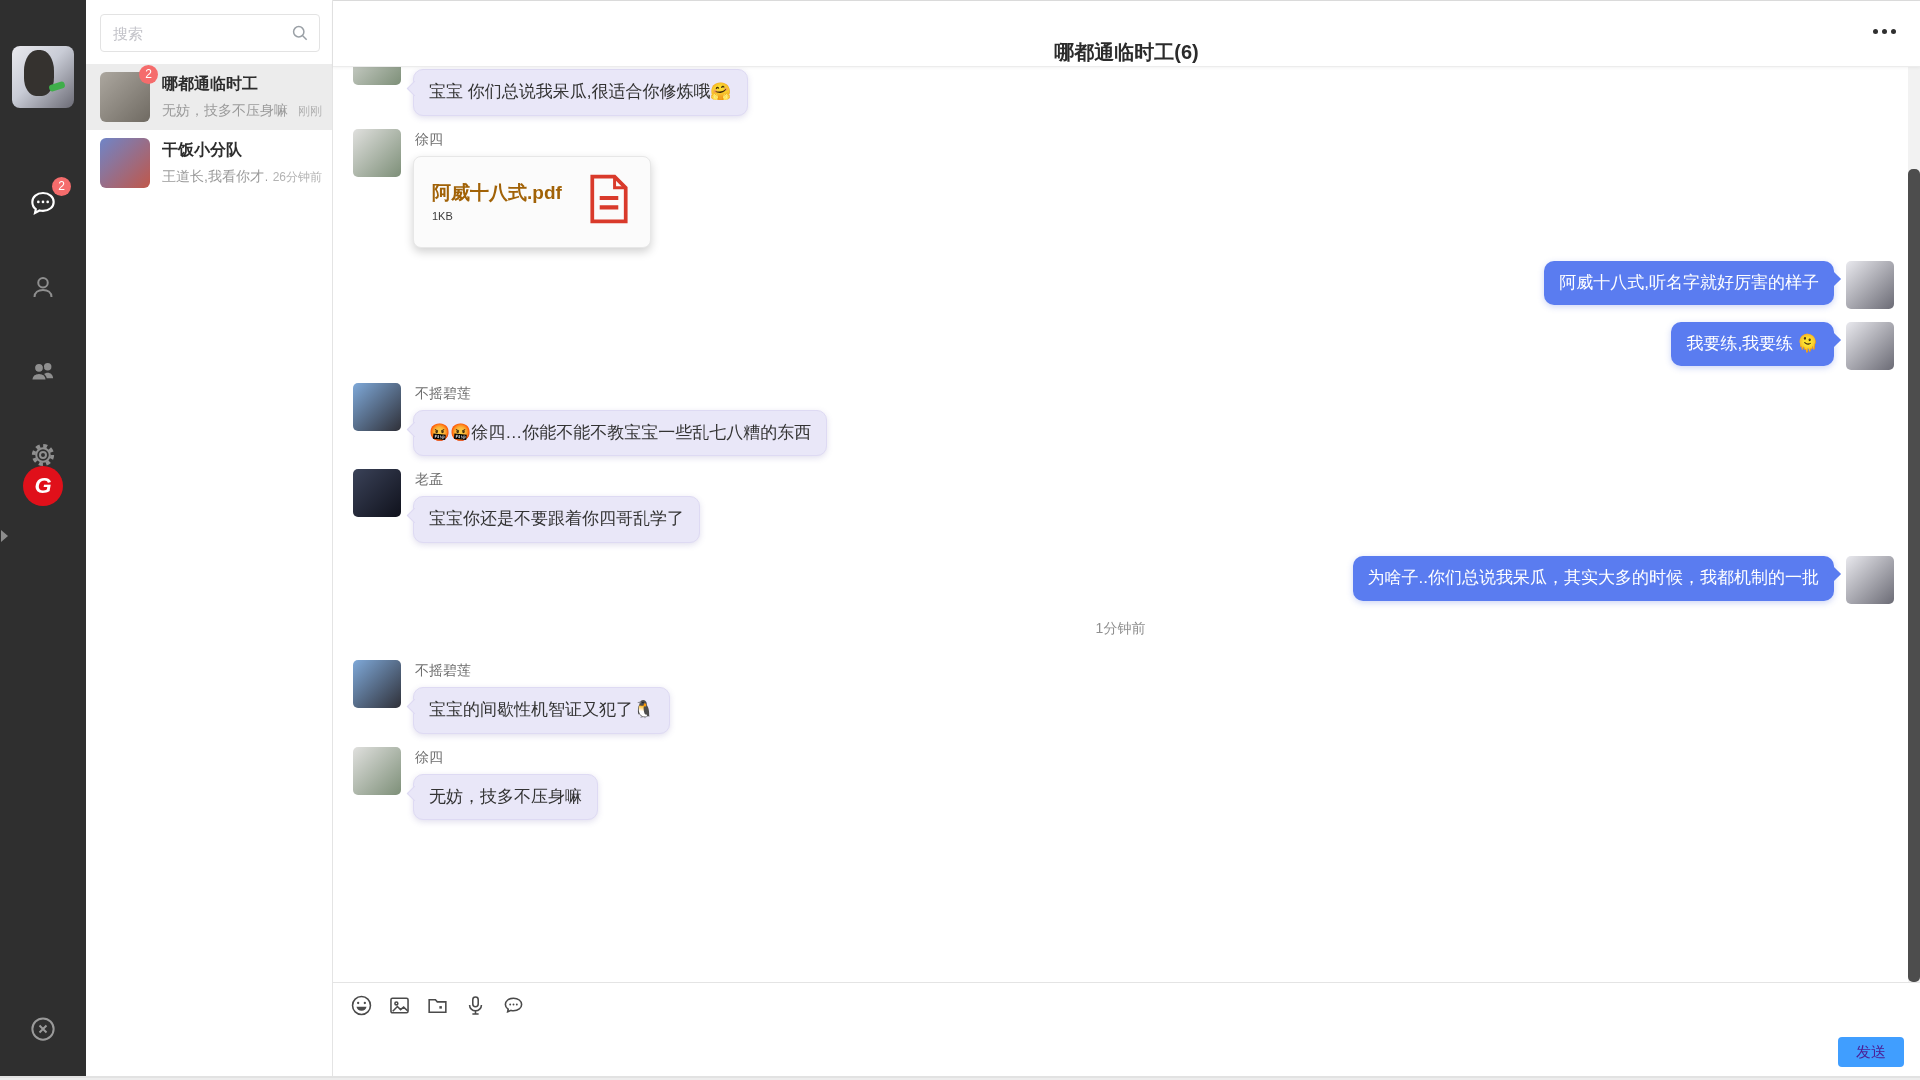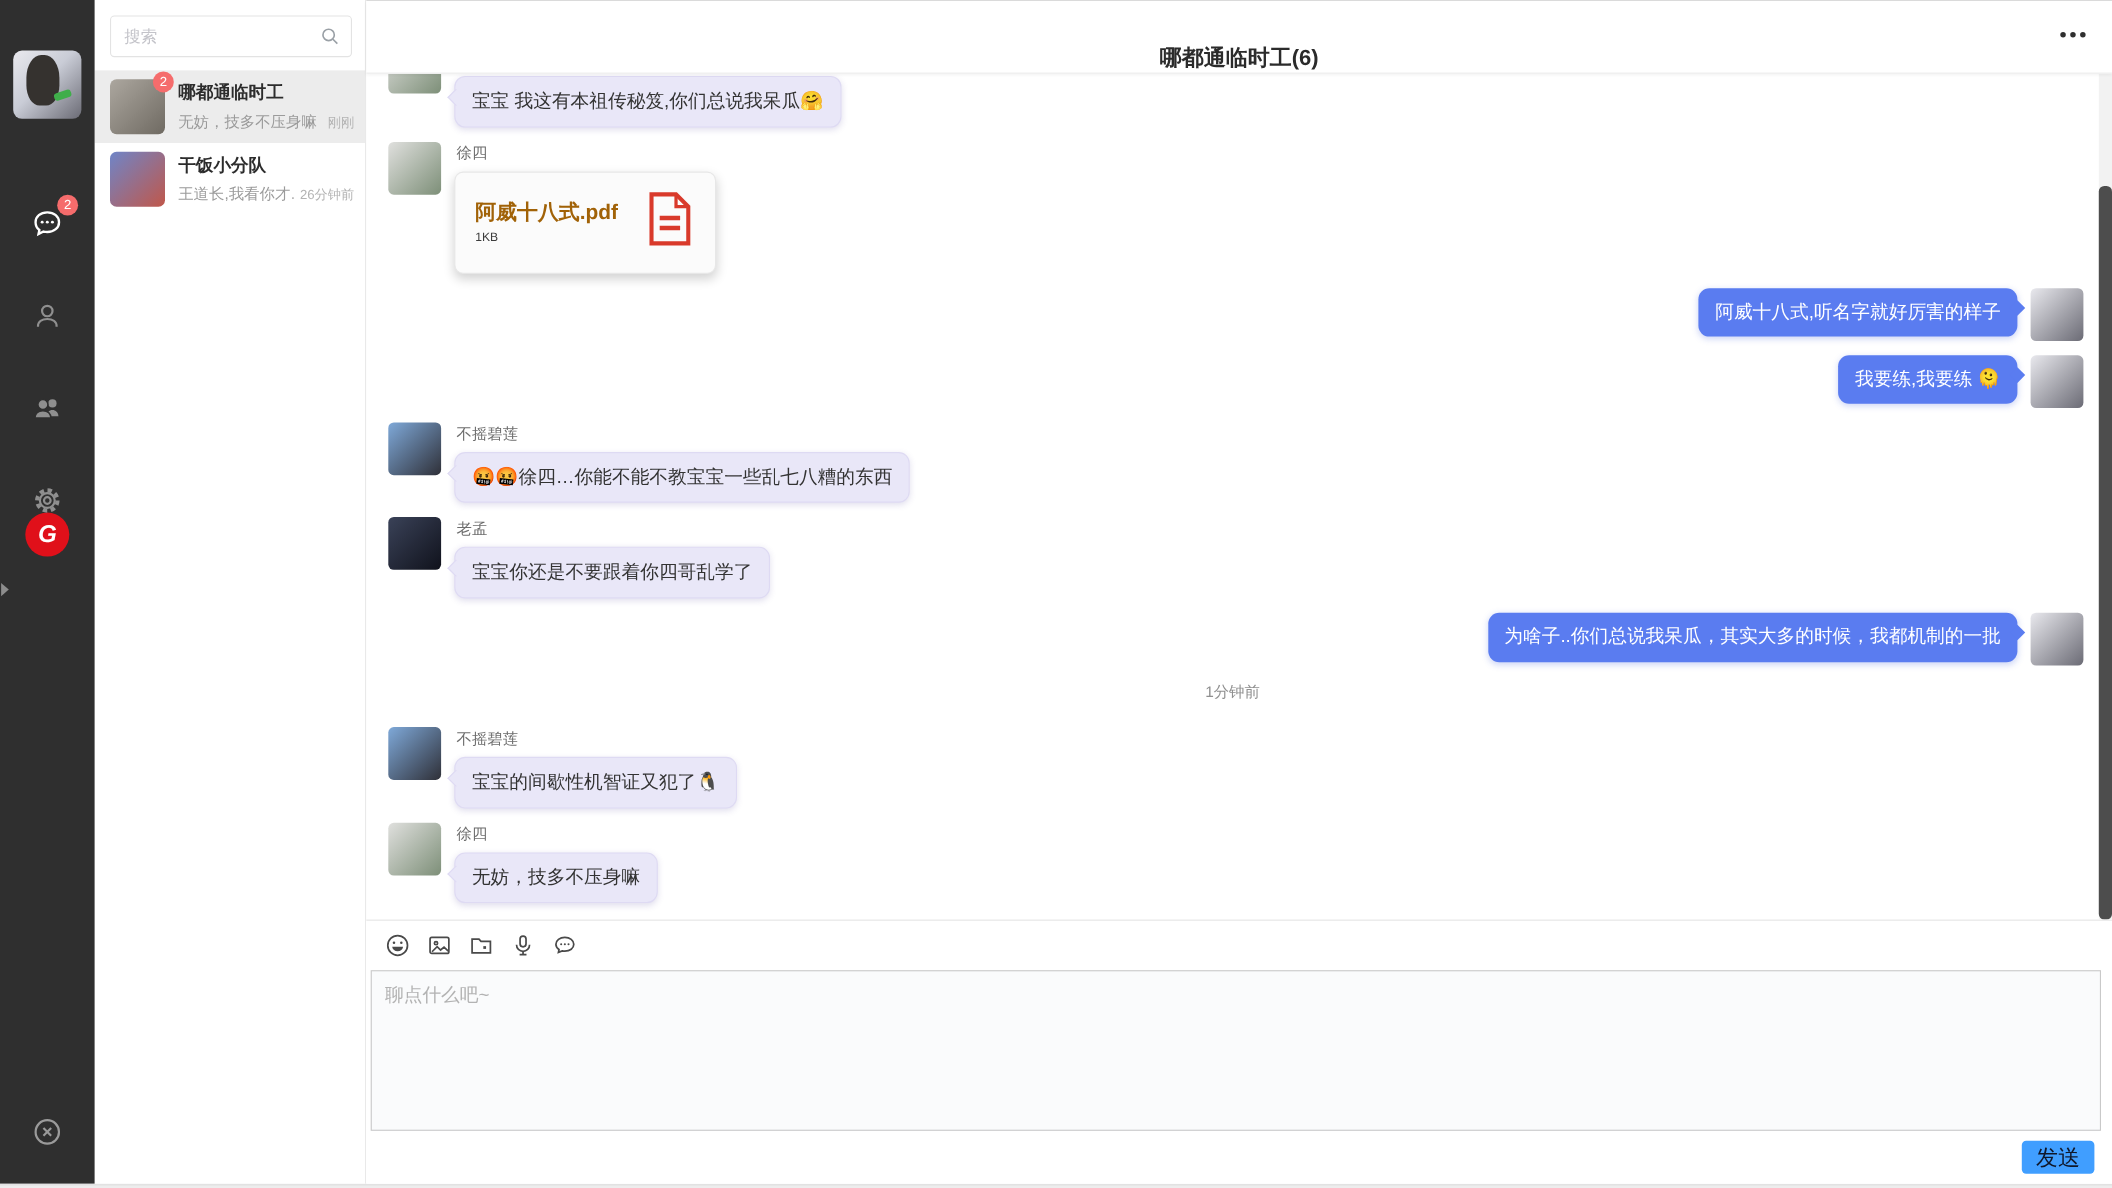--- a/index.html
+++ b/index.html
@@ -100,22 +100,22 @@
   .toolbar { height:46px; border-top:1px solid #e4e4e4; display:flex; align-items:center;
              gap:10px; padding-left:14px; }
   .tool-btn { width:28px; height:28px; display:flex; align-items:center; justify-content:center;
               cursor:pointer; }
   .input-area { height:146px; margin:0 10px 0 4px; border:1px solid #c9c9c9; background:#fafbfc; }
   .input-area textarea { width:100%; height:100%; border:none; outline:none; background:transparent;
               resize:none; font-size:17px; color:#333; padding:10px 12px;
               font-family:"Liberation Sans","DejaVu Sans",sans-serif; }
   .input-area textarea::placeholder { color:#b3b3b3; }
   .send-row { height:48px; display:flex; align-items:center; justify-content:flex-end; padding-right:16px; }
-  .send-btn { width:66px; height:30px; background:#409eff; color:#0f172a; border:none; border-radius:4px;
-              font-size:20px; cursor:pointer; font-family:"Liberation Sans","DejaVu Sans",sans-serif; }
+  .send-btn { width:66px; height:30px; background:#409eff; color:#4c1d95; border:none; border-radius:4px;
+              font-size:15px; cursor:pointer; font-family:"Liberation Sans","DejaVu Sans",sans-serif; }
 </style>
 </head>
 <body>
 
 <div class="app">
 
   <aside class="sidebar">
     <div class="side-avatar"></div>
     <div class="nav" id="side-nav">
         <div class="nav-item">
@@ -204,21 +204,21 @@
           <i></i>
           <i></i>
           <i></i>
         </div>
     </header>
 
     <div class="messages-wrap">
       <div class="msg-scroll" id="msg-list">
           <div class="msg-row left partial">
             <div class="avatar" style="background: linear-gradient(135deg, rgb(224, 224, 222) 0%, rgb(125, 143, 120) 100%);"></div>
-            <div class="msg-body"><div class="bubble l">宝宝 我这有本祖传秘笈,你们总说我呆瓜🤗</div></div>
+            <div class="msg-body"><div class="bubble l">宝宝 你们总说我呆瓜,很适合你修炼哦🤗</div></div>
           </div>
           <div class="msg-row left">
             <div class="avatar" style="background: linear-gradient(135deg, rgb(224, 224, 222) 0%, rgb(125, 143, 120) 100%);"></div>
             <div class="msg-body">
               <div class="sender">徐四</div>
               <div class="file-card">
                 <div class="file-col">
                   <div class="file-name">阿威十八式.pdf</div>
                   <div class="file-size">1KB</div>
                 </div>
@@ -297,21 +297,18 @@
           </div>
           <div class="tool-btn">
             <svg width="25" height="25" viewBox="0 0 24 24" fill="none" stroke="#4a4a4a" stroke-width="1.5">
               <path d="M12 5c4.4 0 7.8 2.6 7.8 6s-3.4 6-7.8 6c-.8 0-1.6-.1-2.3-.3L6.4 18l.5-2.4C5.3 14.5 4.2 13 4.2 11c0-3.4 3.4-6 7.8-6z"></path>
               <circle cx="8.8" cy="11" r=".9" fill="#4a4a4a" stroke="none"></circle>
               <circle cx="12" cy="11" r=".9" fill="#4a4a4a" stroke="none"></circle>
               <circle cx="15.2" cy="11" r=".9" fill="#4a4a4a" stroke="none"></circle>
             </svg>
           </div>
         </div>
-      <div class="input-area">
-        <textarea placeholder="聊点什么吧~" style=""></textarea>
-      </div>
       <div class="send-row">
         <button class="send-btn">发送</button>
       </div>
     </footer>
   </section>
 </div>
 
 </body></html>

